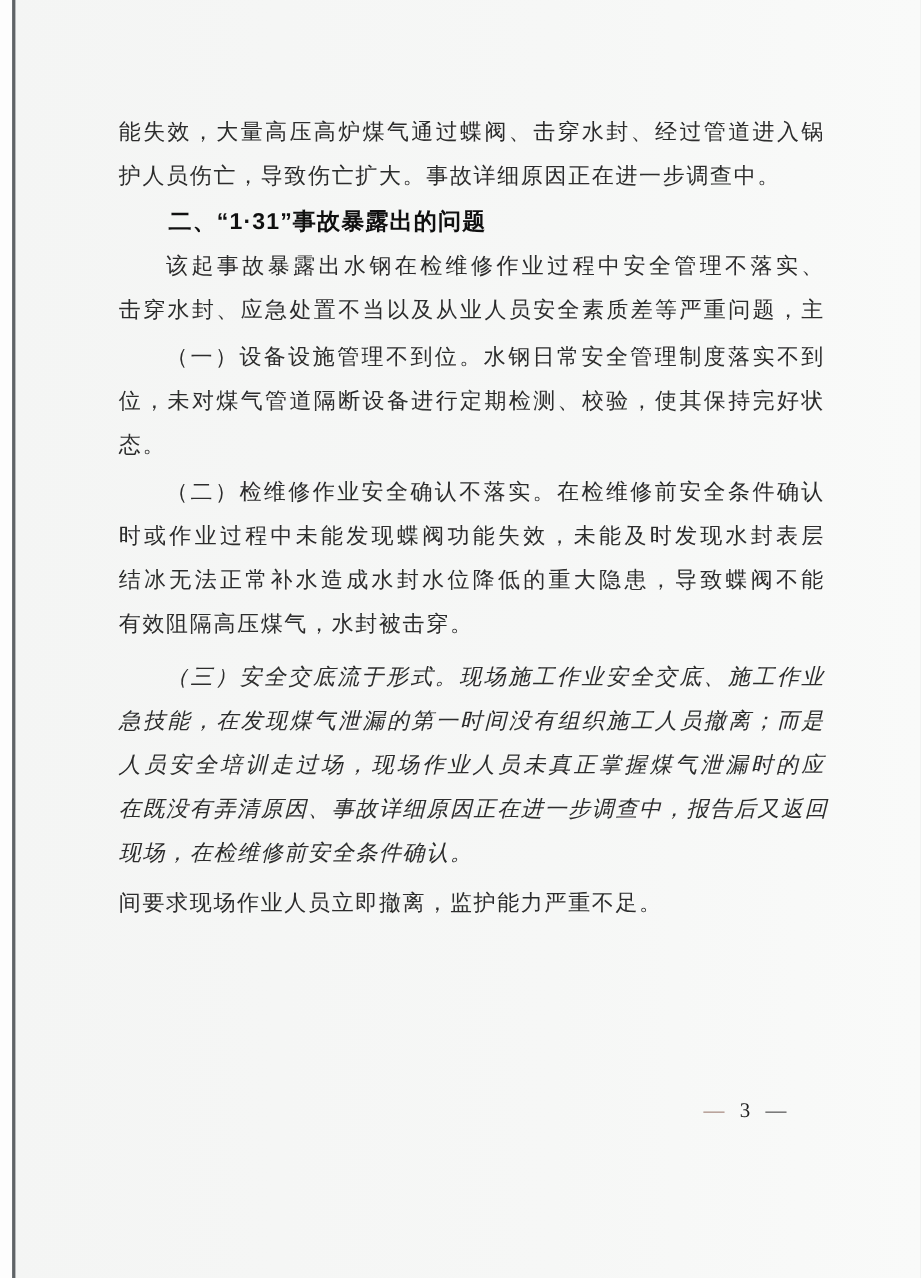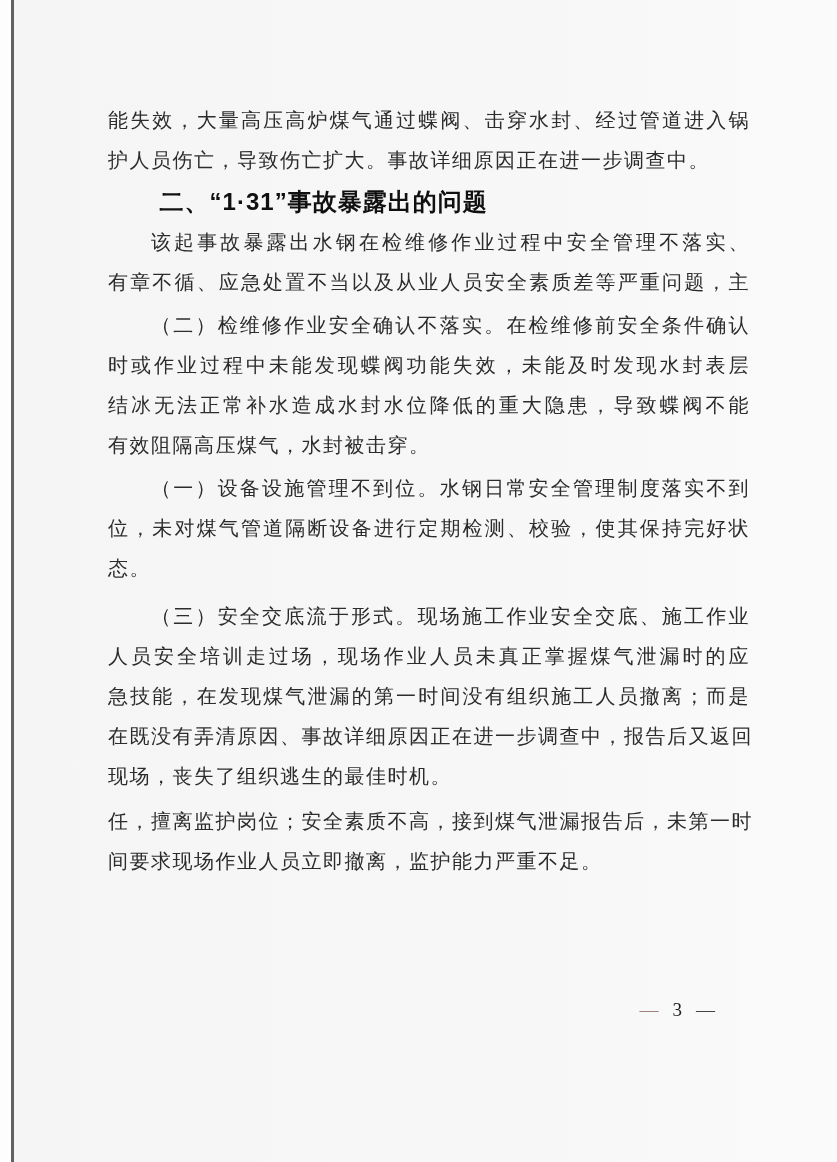--- a/index.html
+++ b/index.html
@@ -33,42 +33,42 @@
     position: absolute;
     left: 108px;
     top: 100px;
     width: 642px;
     color: #2c2c2c;
   }
   .para { margin: 0; }
   .para.heading { margin-top: 2px; }
   .para:nth-of-type(4) { margin-top: 3px; }
   .para:nth-of-type(5) { margin-top: 3px; }
-  .para:nth-of-type(6) { margin-top: 8px; }
+  .para:nth-of-type(6) { margin-top: 8px; font-style: italic; }
   .para:nth-of-type(7) { margin-top: 5px; }
   .line {
     font-size: 20px;
     line-height: 40px;
     height: 40px;
     letter-spacing: 1.5px;
     text-align: justify;
     text-align-last: justify;
     text-justify: inter-character;
     white-space: nowrap;
   }
   .line.first { text-indent: 2.15em; }
   .line.last {
     text-align: center;
     text-align-last: left;
     white-space: normal;
   }
   .para.heading .line {
     font-family: "Liberation Sans", "DejaVu Sans", sans-serif;
     font-weight: bold;
-    font-size: 24px;
+    font-size: 21px;
     color: #101010;
     letter-spacing: 1px;
     text-align: center;
     text-align-last: left;
   }
   .page-number {
     position: absolute;
     top: 996px;
     right: 122px;
     font-size: 19px;
@@ -98,42 +98,41 @@
   <main class="text-block" id="text-block">
       <div class="para body">
         <div class="line">能失效，大量高压高炉煤气通过蝶阀、击穿水封、经过管道进入锅</div>
         <div class="line last">护人员伤亡，导致伤亡扩大。事故详细原因正在进一步调查中。</div>
       </div>
       <div class="para heading">
         <div class="line first last">二、“1·31”事故暴露出的问题</div>
       </div>
       <div class="para body">
         <div class="line first">该起事故暴露出水钢在检维修作业过程中安全管理不落实、</div>
-        <div class="line">有章不循、应急处置不当以及从业人员安全素质差等严重问题，主</div>
+        <div class="line">击穿水封、应急处置不当以及从业人员安全素质差等严重问题，主</div>
+      </div>
+      <div class="para body">
+        <div class="line first">（一）设备设施管理不到位。水钢日常安全管理制度落实不到</div>
+        <div class="line">位，未对煤气管道隔断设备进行定期检测、校验，使其保持完好状</div>
+        <div class="line last">态。</div>
       </div>
       <div class="para body">
         <div class="line first">（二）检维修作业安全确认不落实。在检维修前安全条件确认</div>
         <div class="line">时或作业过程中未能发现蝶阀功能失效，未能及时发现水封表层</div>
         <div class="line">结冰无法正常补水造成水封水位降低的重大隐患，导致蝶阀不能</div>
         <div class="line last">有效阻隔高压煤气，水封被击穿。</div>
       </div>
       <div class="para body">
-        <div class="line first">（一）设备设施管理不到位。水钢日常安全管理制度落实不到</div>
-        <div class="line">位，未对煤气管道隔断设备进行定期检测、校验，使其保持完好状</div>
-        <div class="line last">态。</div>
+        <div class="line first">（三）安全交底流于形式。现场施工作业安全交底、施工作业</div>
+        <div class="line">急技能，在发现煤气泄漏的第一时间没有组织施工人员撤离；而是</div>
+        <div class="line">人员安全培训走过场，现场作业人员未真正掌握煤气泄漏时的应</div>
+        <div class="line">在既没有弄清原因、事故详细原因正在进一步调查中，报告后又返回</div>
+        <div class="line last">现场，在检维修前安全条件确认。</div>
       </div>
       <div class="para body">
-        <div class="line first">（三）安全交底流于形式。现场施工作业安全交底、施工作业</div>
-        <div class="line">人员安全培训走过场，现场作业人员未真正掌握煤气泄漏时的应</div>
-        <div class="line">急技能，在发现煤气泄漏的第一时间没有组织施工人员撤离；而是</div>
-        <div class="line">在既没有弄清原因、事故详细原因正在进一步调查中，报告后又返回</div>
-        <div class="line last">现场，丧失了组织逃生的最佳时机。</div>
-      </div>
-      <div class="para body">
-        <div class="line">任，擅离监护岗位；安全素质不高，接到煤气泄漏报告后，未第一时</div>
         <div class="line last">间要求现场作业人员立即撤离，监护能力严重不足。</div>
       </div>
     </main>
 
   <div class="page-number">
     <span class="dash-left">—</span><span class="pn">3</span><span class="dash-right">—</span>
   </div>
 </div>
 
 </body></html>

